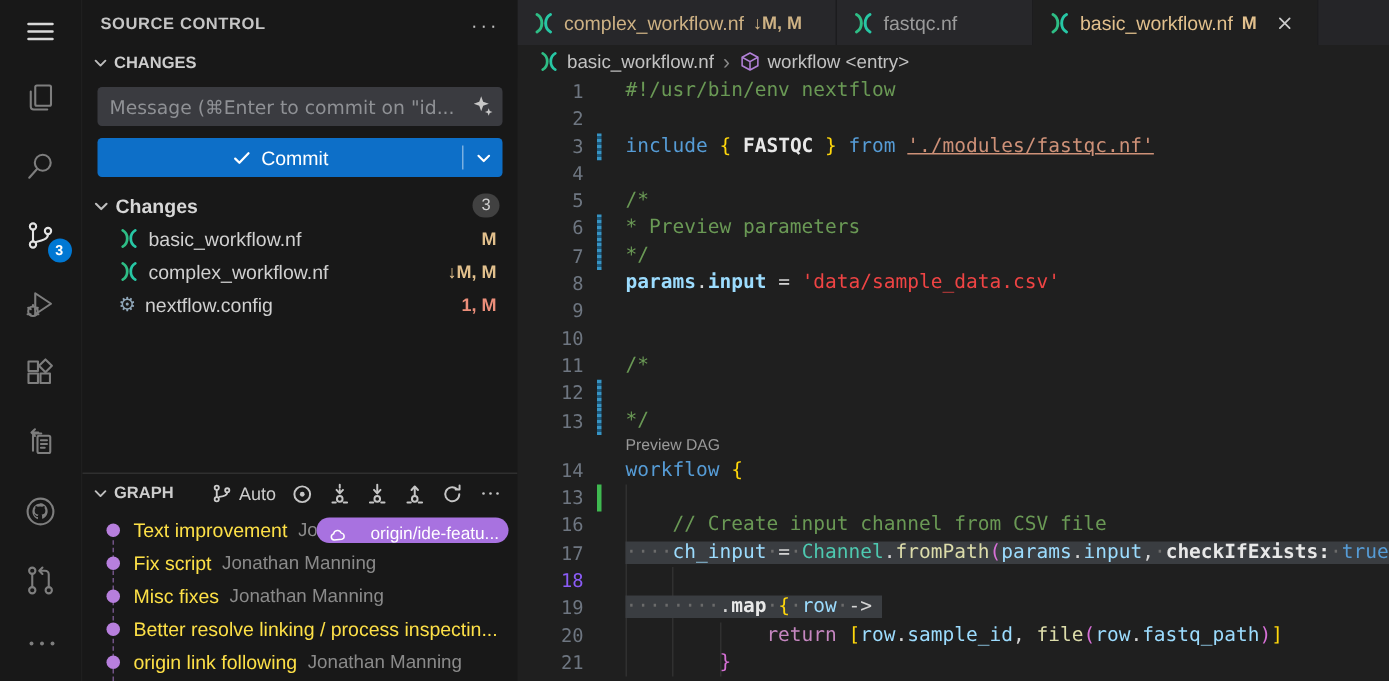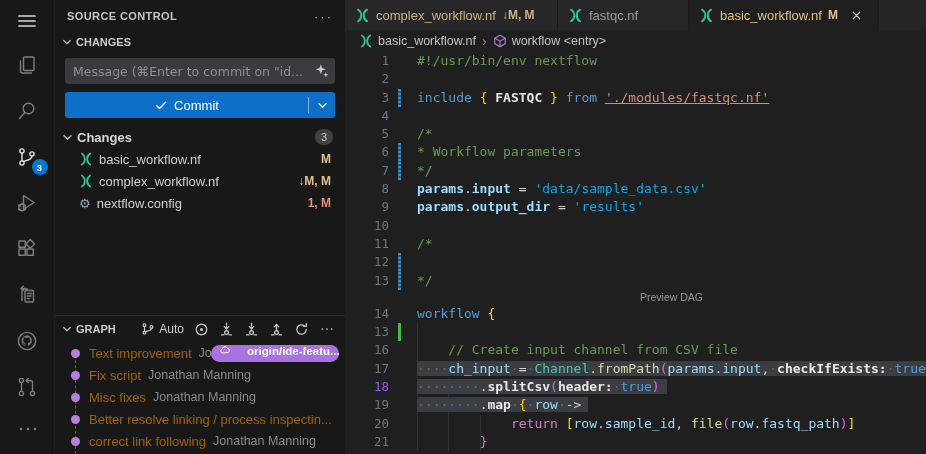--- a/index.html
+++ b/index.html
@@ -43,23 +43,23 @@
   .graph-sec { margin-top:auto; border-top:1px solid #2f2f2f; flex:none; height:139px; display:flex; flex-direction:column; }
   .graph-head { height:26px; display:flex; align-items:center; gap:3px; padding:0 10px 0 6px; flex:none; }
   .graph-head .lbl { font-size:11px; font-weight:bold; color:#cccccc; }
   .graph-icons { margin-left:auto; display:flex; align-items:center; gap:10px; color:#c5c5c5; }
   .graph-icons .gi { cursor:pointer; display:inline-flex; align-items:center; }
   .auto-wrap { display:flex; align-items:center; gap:4px; font-size:12px; color:#cccccc; cursor:pointer; }
   .commits { position:relative; flex:1; overflow:hidden; }
   .commit-rail { position:absolute; left:20px; top:8px; bottom:0; width:0; border-left:1px dashed rgba(185,132,224,.55); }
   .commit-row { height:22px; display:flex; align-items:center; padding:0 6px 0 34px; position:relative; overflow:hidden; cursor:pointer; }
   .commit-dot { position:absolute; left:16px; top:7px; width:9px; height:9px; border-radius:50%; background:#b77fdd; }
-  .commit-msg { font-size:13px; color:#a16207; white-space:nowrap; flex:none; }
+  .commit-msg { font-size:13px; color:#fde047; white-space:nowrap; flex:none; }
   .commit-author { font-size:12.5px; color:#8a8a8a; margin-left:7px; white-space:nowrap; overflow:hidden; }
-  .commit-pill { margin-left:auto; flex:none; background:#a872e0; color:#fff; border-radius:9px; height:17px; display:flex; align-items:flex-start; gap:16px; padding:0 8px; font-size:11.5px; white-space:nowrap; max-width:128px; overflow:hidden;font-weight:bold; }
+  .commit-pill { margin-left:auto; flex:none; background:#a872e0; color:#fff; border-radius:9px; height:17px; display:flex; align-items:flex-end; gap:16px; padding:0 8px; font-size:11.5px; white-space:nowrap; max-width:128px; overflow:hidden; }
 
   
   .editor { flex:1; display:flex; flex-direction:column; background:#1f1f1f; min-width:0; }
   .tabs { height:30px; display:flex; background:#252528; flex:none; }
   .tab { height:30px; display:flex; align-items:center; gap:6px; padding:0 10px; font-size:13px; background:#27272a; border-right:1px solid #1c1c1e; cursor:pointer; white-space:nowrap; overflow:hidden; flex:none; }
   .tab.active { background:#1f1f1f; }
   .tab .status { font-weight:bold; font-size:12px; }
   .tab .close { margin-left:6px; color:#c8c8c8; display:inline-flex; }
   .tabs .filler { flex:1; background:#252528; }
   .breadcrumb { height:22px; display:flex; align-items:center; gap:6px; padding:0 14px; font-size:12.5px; color:#c2c2c2; flex:none; background:#1f1f1f; }
@@ -69,24 +69,24 @@
   .code { position:relative; flex:1; overflow:hidden; background:#1f1f1f; font-family:"DejaVu Sans Mono",monospace; font-size:13px; }
   .guide { position:absolute; width:1px; background:rgba(255,255,255,.08); z-index:0; }
   .code-line { display:flex; height:18.3px; line-height:18.3px; position:relative; z-index:1; cursor:text; }
   .ln { width:44px; text-align:right; color:#6e7681; flex:none; font-size:12.5px; }
   .gdec { width:3px; margin-left:9px; flex:none; }
   .gdec.mod { background:repeating-linear-gradient(180deg,#3794c4 0 2px,#1d5a7d 2px 4px); }
   .gdec.add { background:#3fb950; }
   .content { margin-left:16px; white-space:pre; }
   .cur .ln { color:#8b5cf6; }
   .sel-wrap { background:#3a3d41; padding-right:7px; }
-  .lens-row { height:15px; line-height:15px; padding-left:72px; font-size:10.5px; color:#999999; font-family:"Liberation Sans",sans-serif; position:relative; z-index:1; cursor:pointer;text-align:center; }
+  .lens-row { height:15px; line-height:15px; padding-left:72px; font-size:10.5px; color:#999999; font-family:"Liberation Sans",sans-serif; position:relative; z-index:1; cursor:pointer; }
 
   .tk-com{color:#6a9955} .tk-kw{color:#569cd6} .tk-ctl{color:#c586c0}
-  .tk-str{color:#0ea5e9} .tk-lnk{color:#ce9178;text-decoration:underline}
+  .tk-str{color:#ef4444} .tk-lnk{color:#ce9178;text-decoration:underline}
   .tk-fn{color:#dcdcaa} .tk-typ{color:#4ec9b0} .tk-var{color:#9cdcfe}
   .tk-vb{color:#9cdcfe;font-weight:bold} .tk-pln{color:#d4d4d4}
   .tk-b1{color:#ffd70b} .tk-b2{color:#d670d6} .tk-ws{color:#6b6b6b}
   .tk-bdw{color:#e8e8e8;font-weight:bold}
 
   svg.ic { display:block; }
 </style>
 </head>
 <body>
 
@@ -333,21 +333,21 @@
             <span class="commit-dot"></span>
             <span class="commit-msg">Misc fixes</span>
             <span class="commit-author">Jonathan Manning</span>
           </div>
           <div class="commit-row">
             <span class="commit-dot"></span>
             <span class="commit-msg">Better resolve linking / process inspectin...</span>
           </div>
           <div class="commit-row">
             <span class="commit-dot"></span>
-            <span class="commit-msg">correct link following</span>
+            <span class="commit-msg">origin link following</span>
             <span class="commit-author">Jonathan Manning</span>
           </div>
         </div>
     </div>
   </div>
 
   <div class="editor">
     <div class="tabs" id="tabs">
         <div class="tab" style="width: 213px;">
           <span>
@@ -431,36 +431,35 @@
           <span class="content"></span>
         </div>
         <div class="code-line">
           <span class="ln">5</span>
           <span class="gdec"></span>
           <span class="content"><span class="tk-com">/*</span></span>
         </div>
         <div class="code-line">
           <span class="ln">6</span>
           <span class="gdec mod"></span>
-          <span class="content"><span class="tk-com">* Workflow parameters</span></span>
+          <span class="content"><span class="tk-com">* Preview parameters</span></span>
         </div>
         <div class="code-line">
           <span class="ln">7</span>
           <span class="gdec mod"></span>
           <span class="content"><span class="tk-com">*/</span></span>
         </div>
         <div class="code-line">
           <span class="ln">8</span>
           <span class="gdec"></span>
           <span class="content"><span class="tk-vb">params</span><span class="tk-pln">.</span><span class="tk-vb">input</span><span class="tk-pln"> = </span><span class="tk-str">'data/sample_data.csv'</span></span>
         </div>
         <div class="code-line">
           <span class="ln">9</span>
           <span class="gdec"></span>
-          <span class="content"><span class="tk-vb">params</span><span class="tk-pln">.</span><span class="tk-vb">output_dir</span><span class="tk-pln"> = </span><span class="tk-str">'results'</span></span>
         </div>
         <div class="code-line">
           <span class="ln">10</span>
           <span class="gdec"></span>
           <span class="content"></span>
         </div>
         <div class="code-line">
           <span class="ln">11</span>
           <span class="gdec"></span>
           <span class="content"><span class="tk-com">/*</span></span>
@@ -491,21 +490,20 @@
           <span class="content"><span class="tk-pln">    </span><span class="tk-com">// Create input channel from CSV file</span></span>
         </div>
         <div class="code-line">
           <span class="ln">17</span>
           <span class="gdec"></span>
           <span class="content"><span class="sel-wrap"><span class="tk-ws">····</span><span class="tk-var">ch_input</span><span class="tk-ws">·</span><span class="tk-pln">=</span><span class="tk-ws">·</span><span class="tk-typ">Channel</span><span class="tk-pln">.</span><span class="tk-fn">fromPath</span><span class="tk-b2">(</span><span class="tk-var">params</span><span class="tk-pln">.</span><span class="tk-var">input</span><span class="tk-pln">,</span><span class="tk-ws">·</span><span class="tk-bdw">checkIfExists:</span><span class="tk-ws">·</span><span class="tk-kw">true</span><span class="tk-b2">)</span></span></span>
         </div>
         <div class="code-line cur">
           <span class="ln">18</span>
           <span class="gdec"></span>
-          <span class="content"><span class="sel-wrap"><span class="tk-ws">········</span><span class="tk-pln">.</span><span class="tk-bdw">splitCsv</span><span class="tk-b2">(</span><span class="tk-bdw">header:</span><span class="tk-ws">·</span><span class="tk-kw">true</span><span class="tk-b2">)</span></span></span>
         </div>
         <div class="code-line">
           <span class="ln">19</span>
           <span class="gdec"></span>
           <span class="content"><span class="sel-wrap"><span class="tk-ws">········</span><span class="tk-pln">.</span><span class="tk-bdw">map</span><span class="tk-ws">·</span><span class="tk-b1">{</span><span class="tk-ws">·</span><span class="tk-var">row</span><span class="tk-ws">·</span><span class="tk-pln">-&gt;</span></span></span>
         </div>
         <div class="code-line">
           <span class="ln">20</span>
           <span class="gdec"></span>
           <span class="content"><span class="tk-pln">            </span><span class="tk-ctl">return</span><span class="tk-pln"> </span><span class="tk-b1">[</span><span class="tk-var">row</span><span class="tk-pln">.</span><span class="tk-var">sample_id</span><span class="tk-pln">, </span><span class="tk-fn">file</span><span class="tk-b2">(</span><span class="tk-var">row</span><span class="tk-pln">.</span><span class="tk-var">fastq_path</span><span class="tk-b2">)</span><span class="tk-b1">]</span></span>

